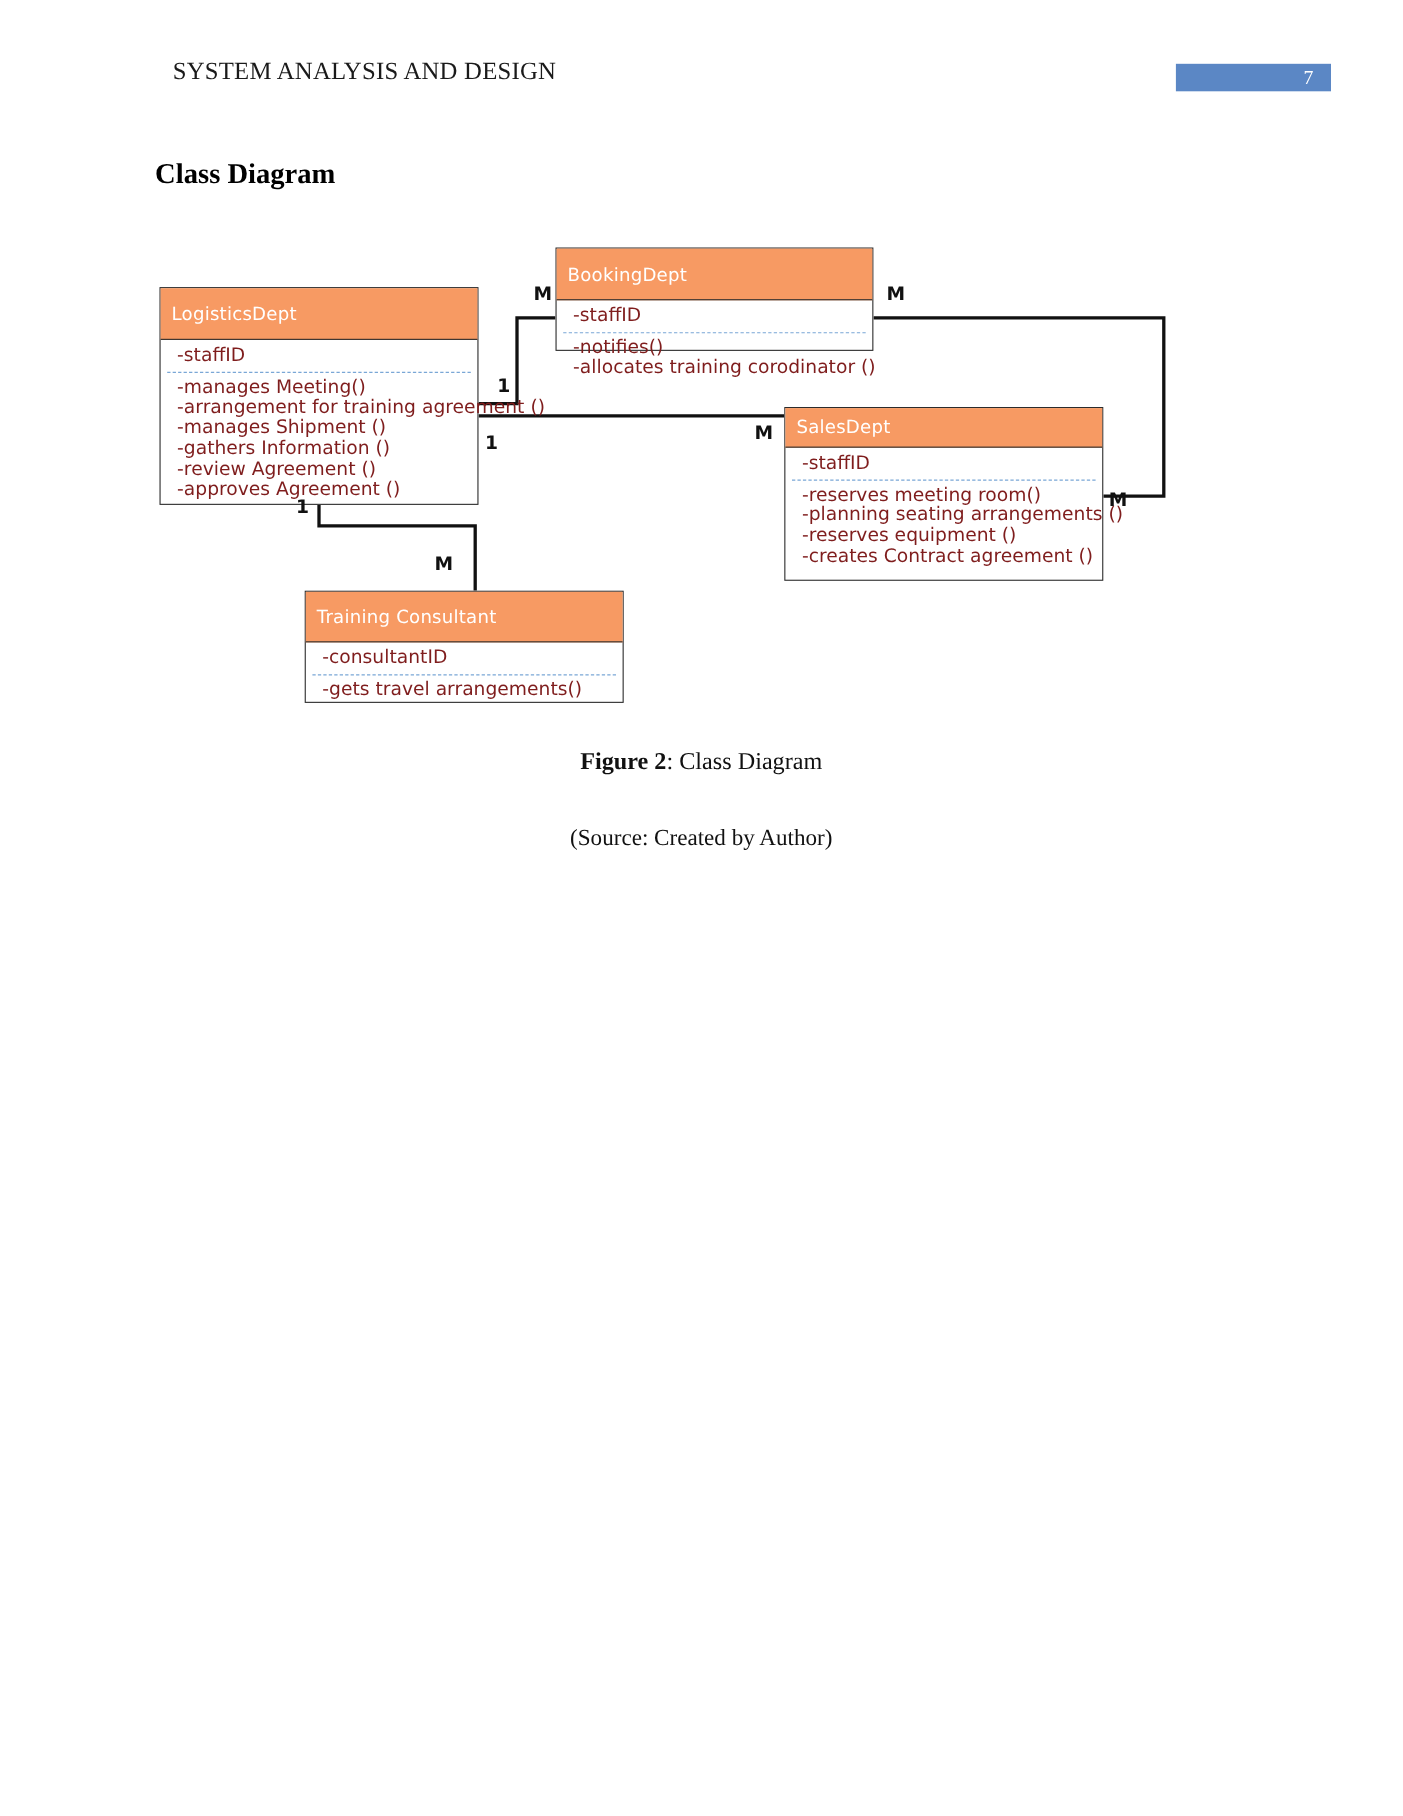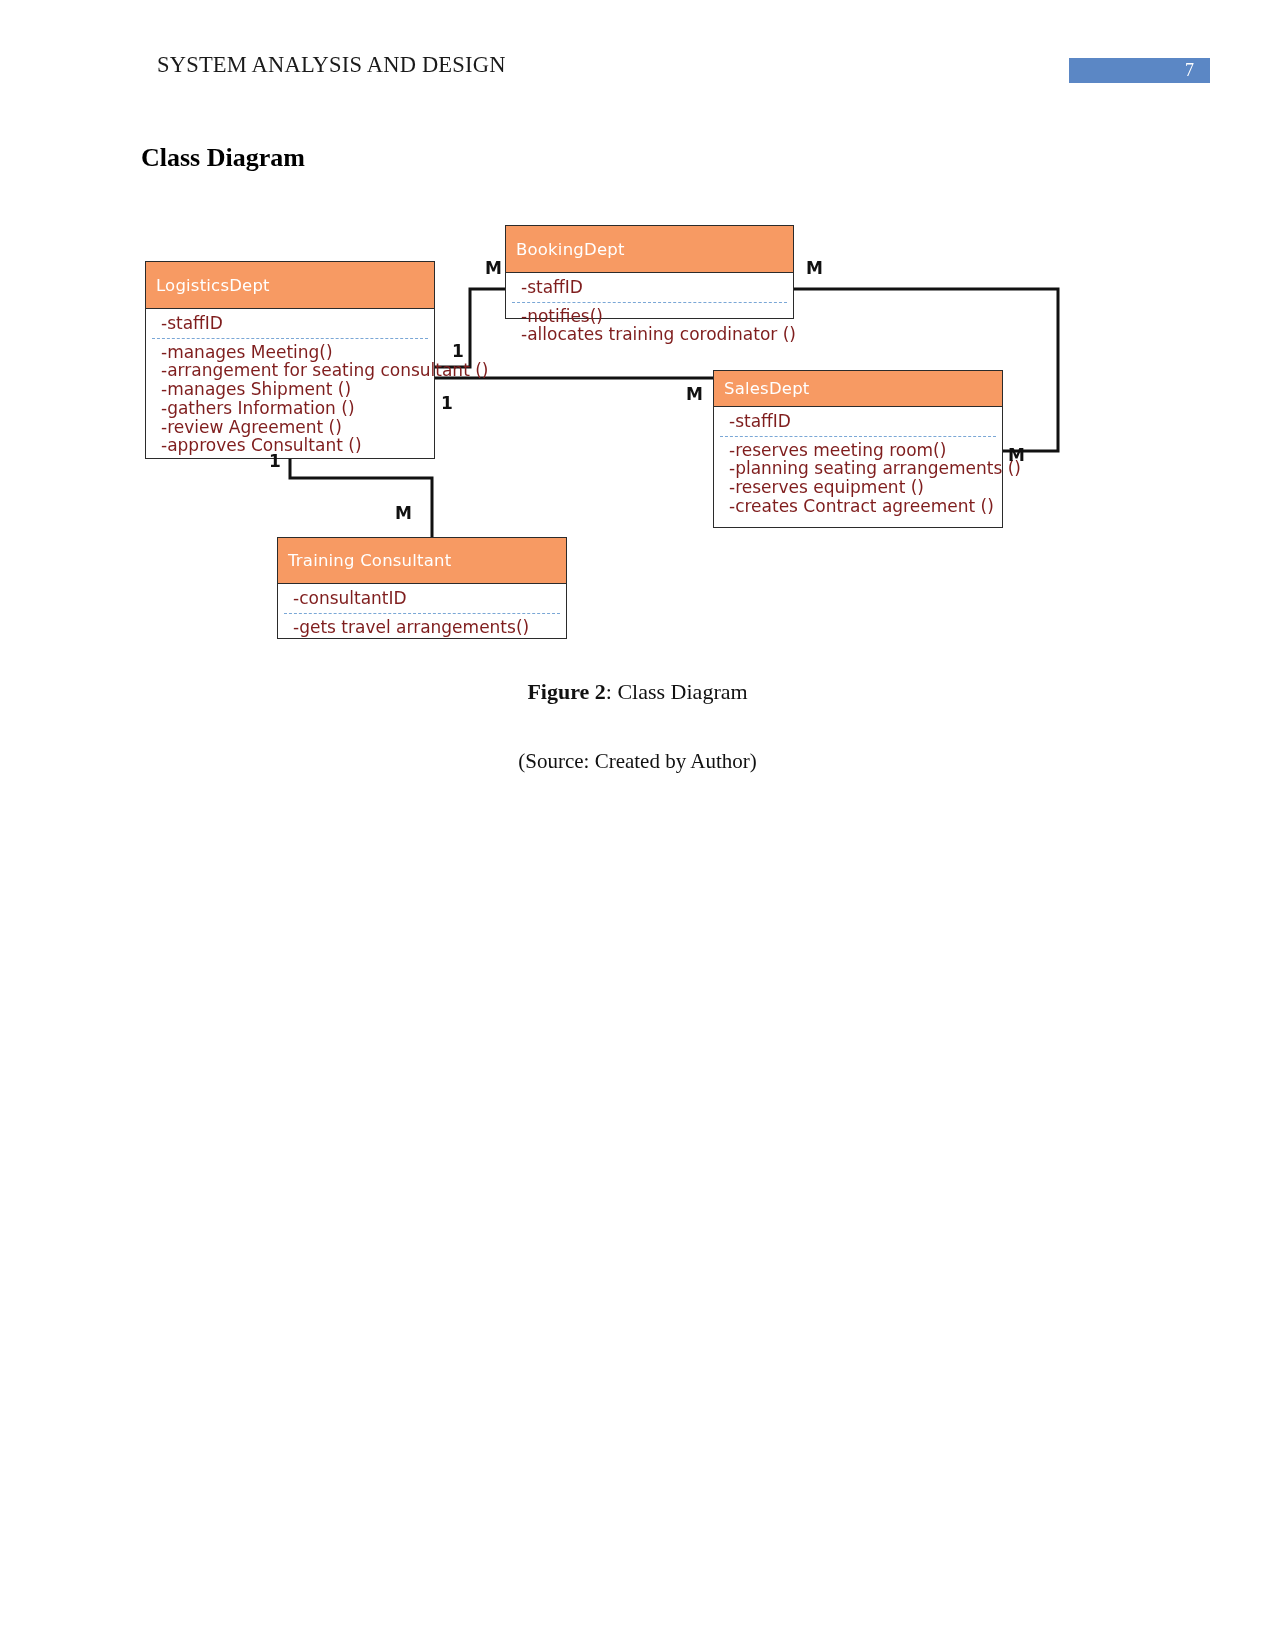--- a/index.html
+++ b/index.html
@@ -192,25 +192,25 @@
     </g>
   </svg>
 
   <div class="uml-class" id="class-logisticsdept">
     <div class="uml-header">LogisticsDept</div>
     <div class="uml-attributes">
       <div class="uml-line">-staffID</div>
     </div>
     <div class="uml-methods">
       <div class="uml-line">-manages Meeting()</div>
-      <div class="uml-line">-arrangement for seating consultant ()</div>
+      <div class="uml-line">-arrangement for training agreement ()</div>
       <div class="uml-line">-manages Shipment ()</div>
       <div class="uml-line">-gathers Information ()</div>
       <div class="uml-line">-review Agreement ()</div>
-      <div class="uml-line">-approves Consultant ()</div>
+      <div class="uml-line">-approves Agreement ()</div>
     </div>
   </div>
 
   <div class="uml-class" id="class-bookingdept">
     <div class="uml-header">BookingDept</div>
     <div class="uml-attributes">
       <div class="uml-line">-staffID</div>
     </div>
     <div class="uml-methods">
       <div class="uml-line">-notifies()</div>

